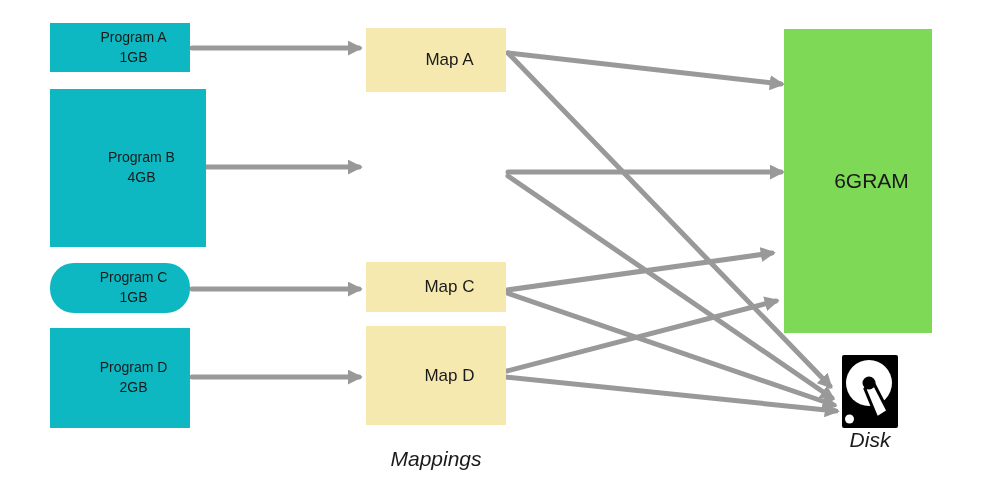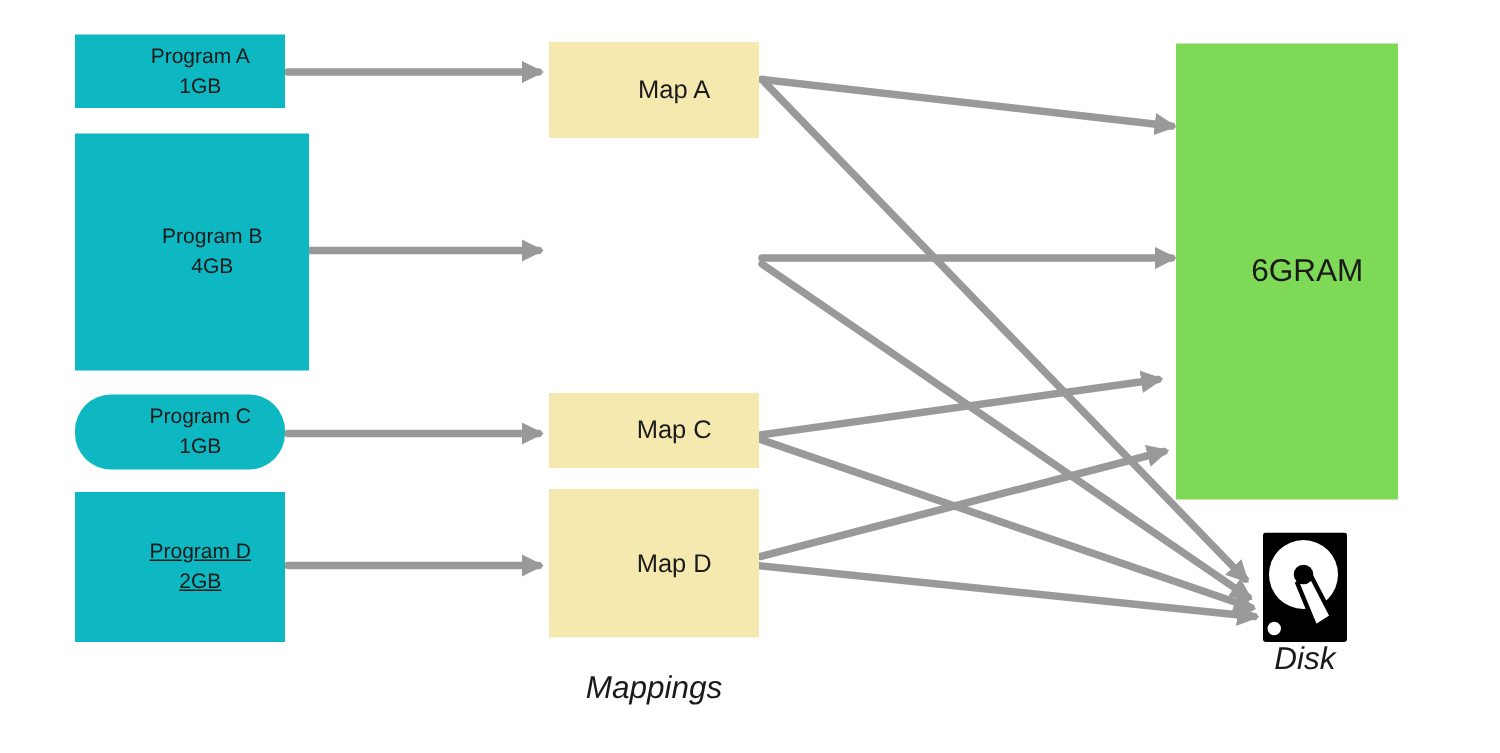--- a/index.html
+++ b/index.html
@@ -72,21 +72,21 @@
     <span>1GB</span>
   </div>
   <div class="node program" style="left:50px; top:89px; width:156px; height:158px;">
     <span>Program B</span>
     <span>4GB</span>
   </div>
   <div class="node program" style="left:50px; top:263px; width:140px; height:50px;border-radius:24px;">
     <span>Program C</span>
     <span>1GB</span>
   </div>
-  <div class="node program" style="left:50px; top:328px; width:140px; height:100px;text-decoration:underline;">
+  <div class="node program" style="left:50px; top:328px; width:140px; height:100px;">
     <span>Program D</span>
     <span>2GB</span>
   </div>
 
   <div class="node mapbox" style="left:366px; top:28px; width:140px; height:64px;">
     <span>Map A</span>
   </div>
   <div class="node mapbox" style="left:366px; top:262px; width:140px; height:50px;">
     <span>Map C</span>
   </div>

